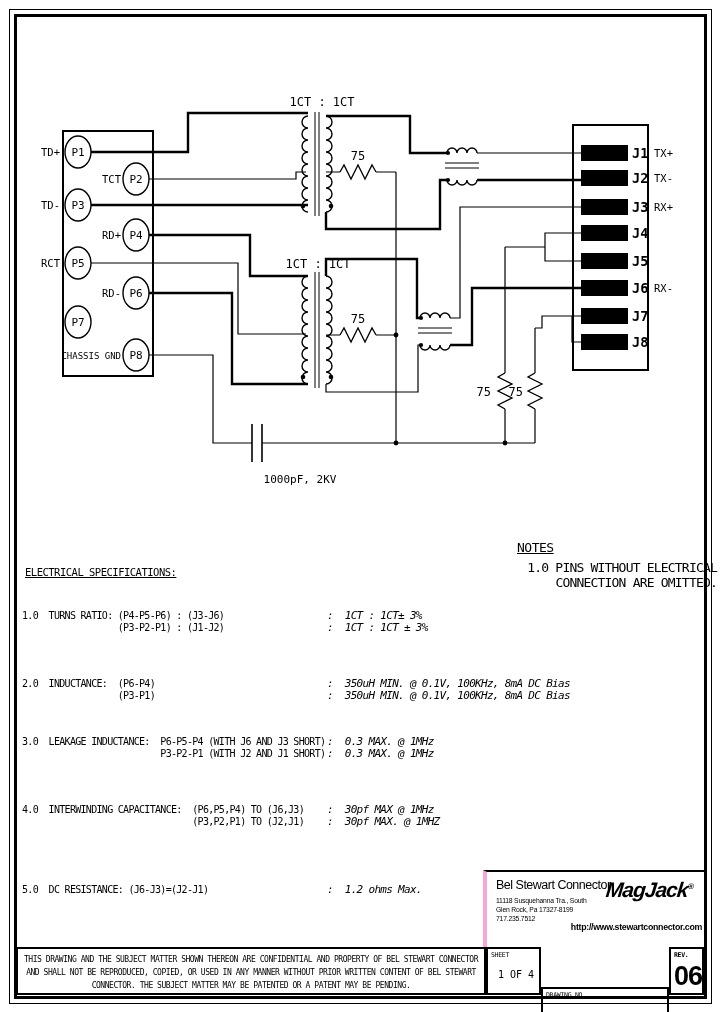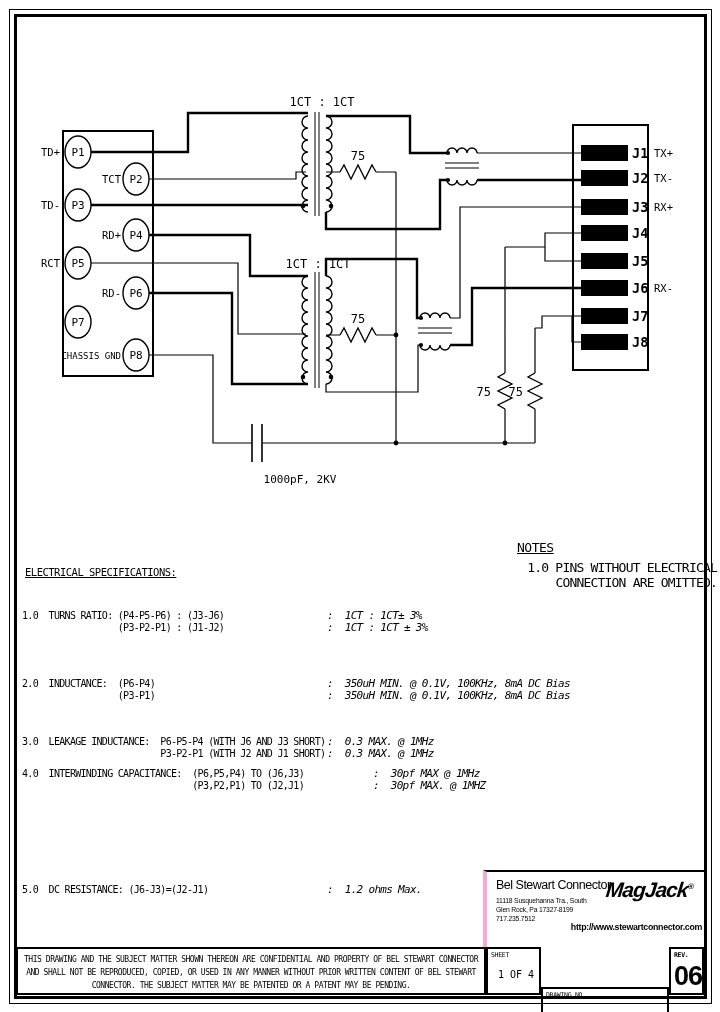--- a/index.html
+++ b/index.html
@@ -233,21 +233,21 @@
     <div class="spec-left">
       <div class="pre">3.0  LEAKAGE INDUCTANCE:  P6-P5-P4 (WITH J6 AND J3 SHORT)</div>
       <div class="pre">                          P3-P2-P1 (WITH J2 AND J1 SHORT)</div>
     </div>
     <div class="spec-right">
       <div class="pre">:  0.3 MAX. @ 1MHz</div>
       <div class="pre">:  0.3 MAX. @ 1MHz</div>
     </div>
   </div>
 
-  <div class="spec-row" style="top:768px;gap:46px;">
+  <div class="spec-row" style="top:804px;">
     <div class="spec-left">
       <div class="pre">4.0  INTERWINDING CAPACITANCE:  (P6,P5,P4) TO (J6,J3)</div>
       <div class="pre">                                (P3,P2,P1) TO (J2,J1)</div>
     </div>
     <div class="spec-right">
       <div class="pre">:  30pf MAX @ 1MHz</div>
       <div class="pre">:  30pf MAX. @ 1MHZ</div>
     </div>
   </div>
 

